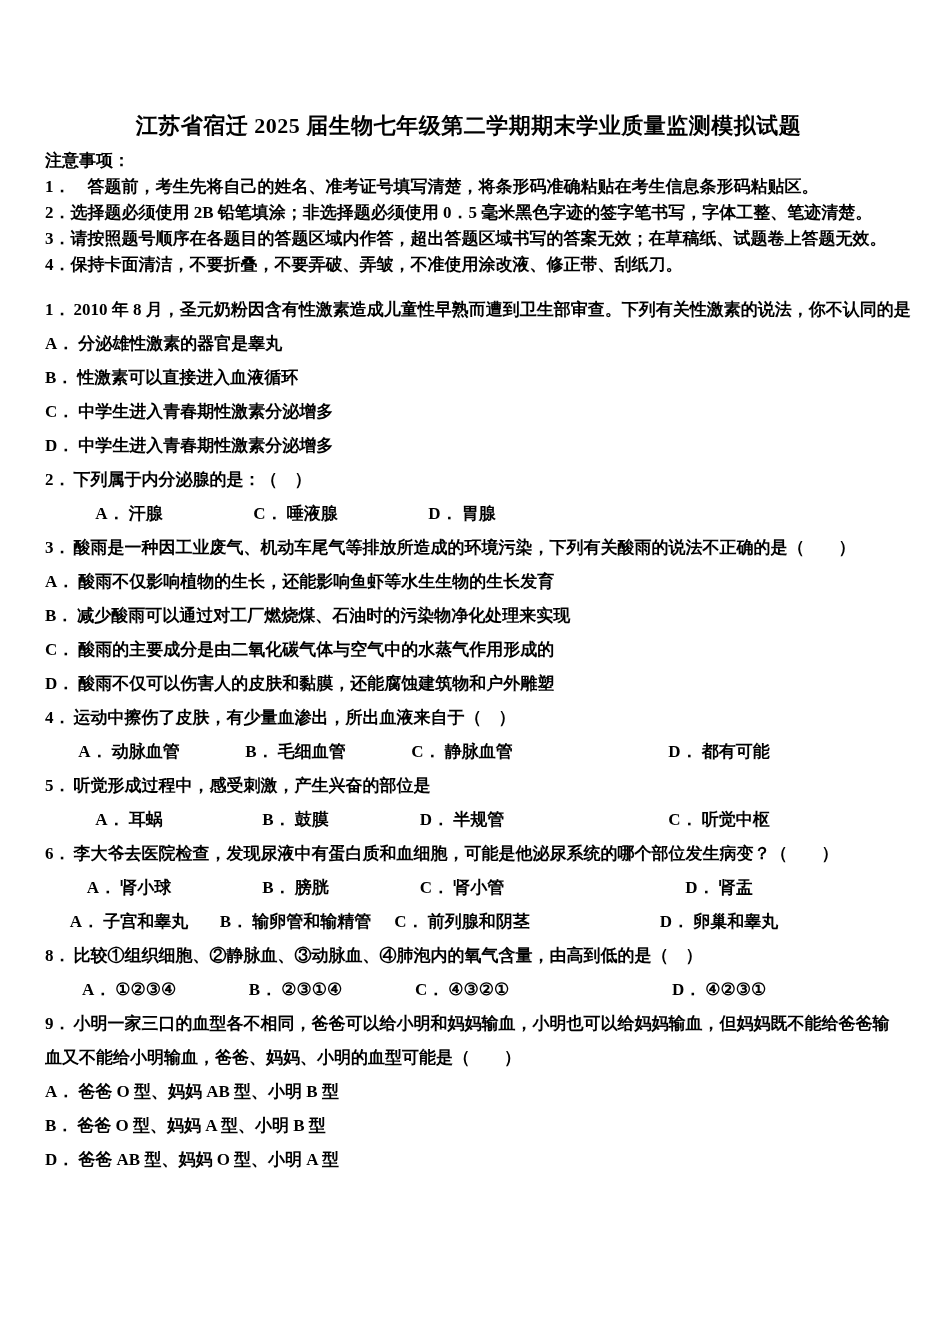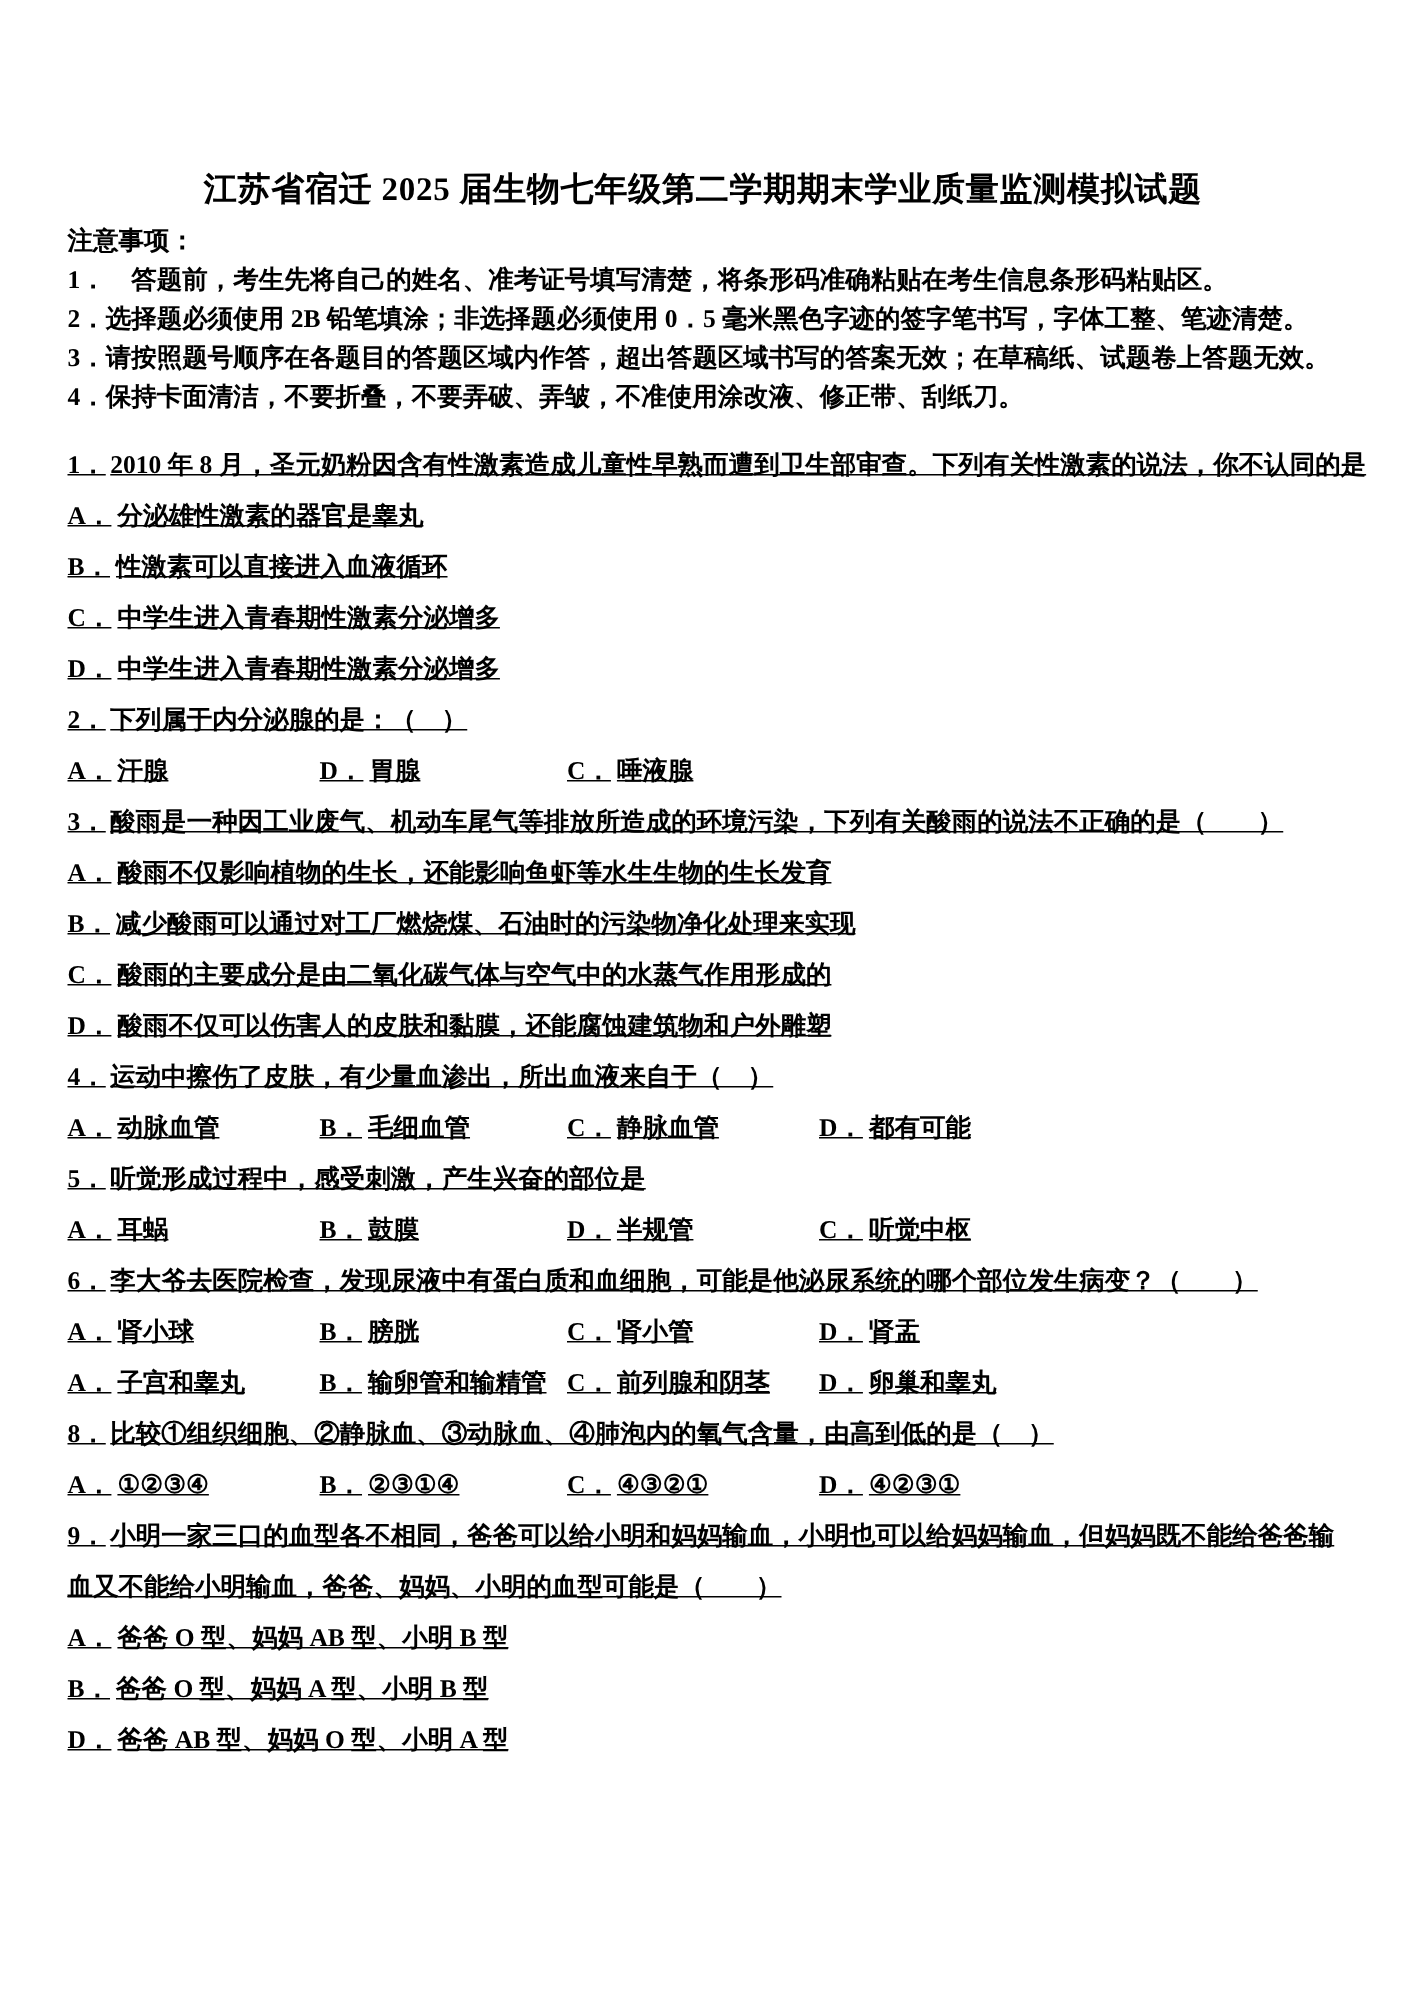--- a/index.html
+++ b/index.html
@@ -33,36 +33,36 @@
     margin-top: 8px;
     font-size: 17px;
   }
   .nline {
     line-height: 26px;
     white-space: nowrap;
   }
   .questions {
     margin-top: 15px;
     font-size: 17px;
-    text-decoration: underline;
   }
   .qline {
     line-height: 34px;
     white-space: nowrap;
   }
   .qwrap {
     line-height: 34px;
   }
   .optrow {
     display: grid;
     grid-template-columns: 168px 165px 168px auto;
   }
   .optrow .opt {
     line-height: 34px;
     white-space: nowrap;
+    text-align: center;
   }
   .qnum {
     padding-right: 3px;
   }
   .olabel {
     padding-right: 4px;
   }
 </style>
 </head>
 <body>
@@ -86,22 +86,22 @@
       <div class="qline"><span class="olabel">A．</span><span>分泌雄性激素的器官是睾丸</span></div>
       <div class="qline"><span class="olabel">B．</span><span>性激素可以直接进入血液循环</span></div>
       <div class="qline"><span class="olabel">C．</span><span>中学生进入青春期性激素分泌增多</span></div>
       <div class="qline"><span class="olabel">D．</span><span>中学生进入青春期性激素分泌增多</span></div>
     </div>
 
     <div>
       <div class="qline"><span class="qnum">2．</span><span>下列属于内分泌腺的是：（　）</span></div>
       <div class="optrow">
         <div class="opt"><span class="olabel">A．</span><span>汗腺</span></div>
+        <div class="opt"><span class="olabel">C．</span><span>唾液腺</span></div>
         <div class="opt"><span class="olabel">D．</span><span>胃腺</span></div>
-        <div class="opt"><span class="olabel">C．</span><span>唾液腺</span></div>
       </div>
     </div>
 
     <div>
       <div class="qline"><span class="qnum">3．</span><span>酸雨是一种因工业废气、机动车尾气等排放所造成的环境污染，下列有关酸雨的说法不正确的是（　　）</span></div>
       <div class="qline"><span class="olabel">A．</span><span>酸雨不仅影响植物的生长，还能影响鱼虾等水生生物的生长发育</span></div>
       <div class="qline"><span class="olabel">B．</span><span>减少酸雨可以通过对工厂燃烧煤、石油时的污染物净化处理来实现</span></div>
       <div class="qline"><span class="olabel">C．</span><span>酸雨的主要成分是由二氧化碳气体与空气中的水蒸气作用形成的</span></div>
       <div class="qline"><span class="olabel">D．</span><span>酸雨不仅可以伤害人的皮肤和黏膜，还能腐蚀建筑物和户外雕塑</span></div>
     </div>

